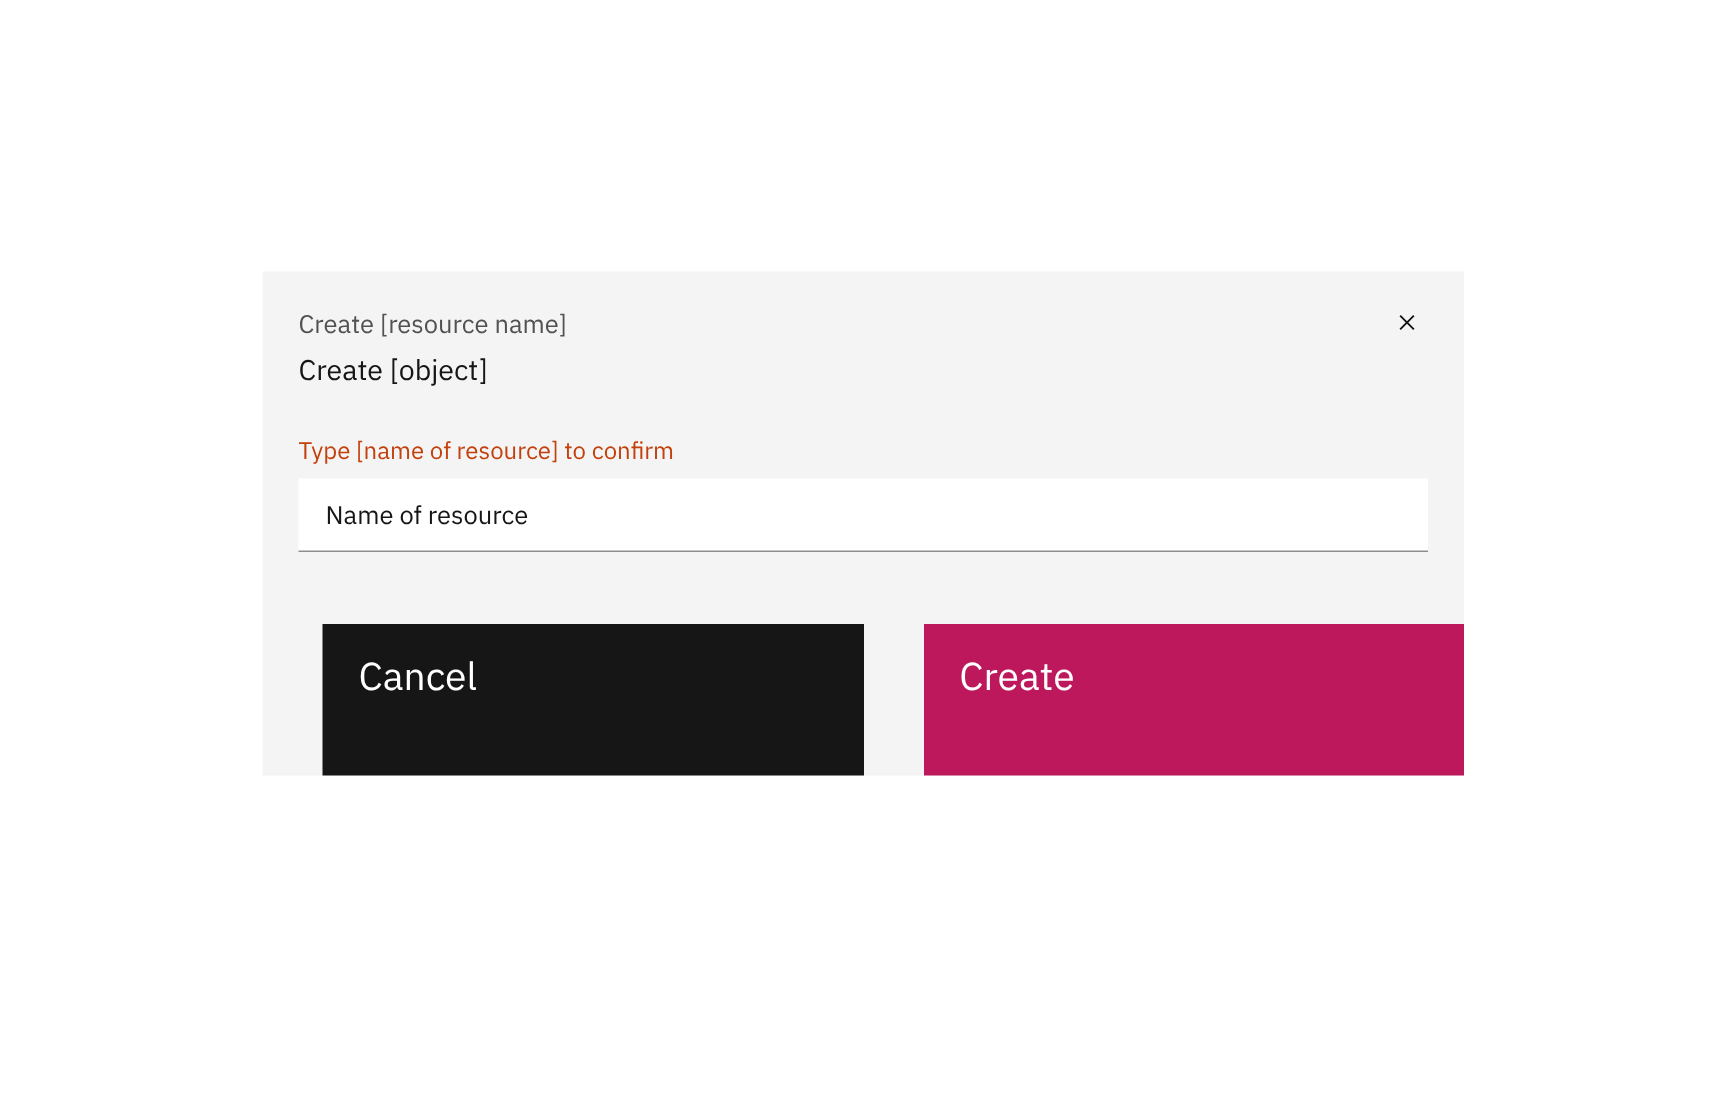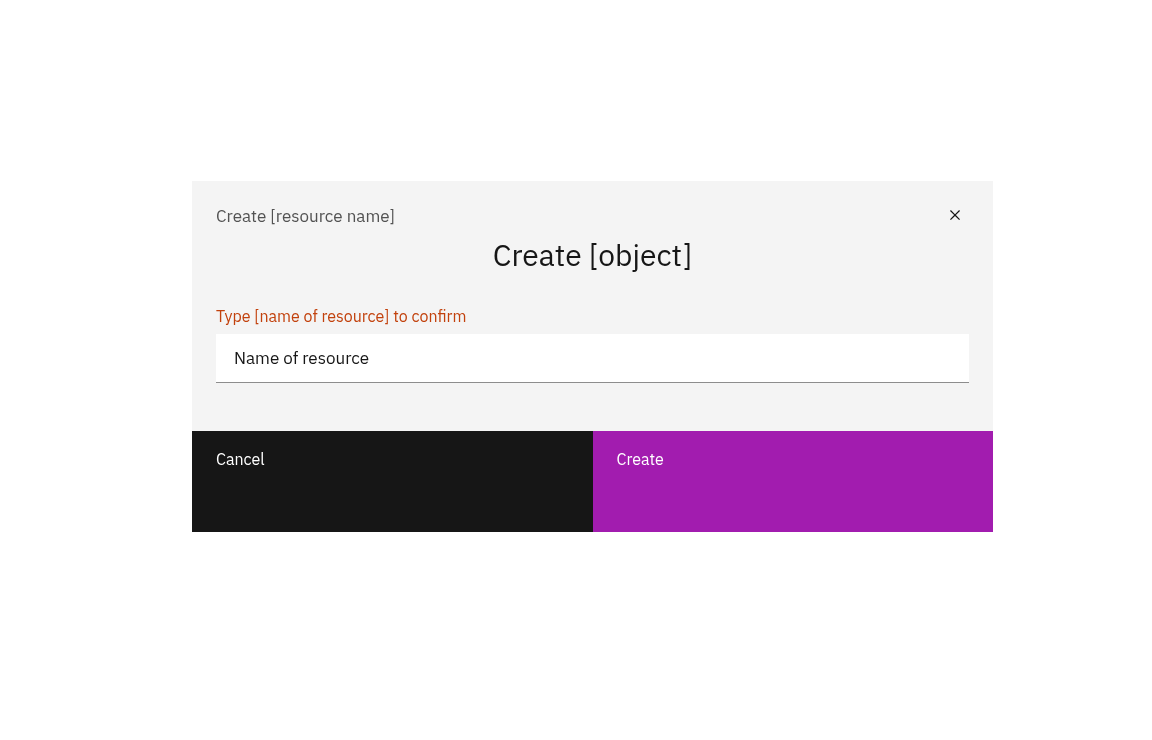--- a/index.html
+++ b/index.html
@@ -9,43 +9,42 @@
     }
     body {
       font-family: 'IBM Plex Sans', -apple-system, BlinkMacSystemFont, 'Segoe UI', Helvetica, Arial, sans-serif;
       background: #ffffff;
       width: 1152px;
       height: 740px;
       position: relative;
     }
     .modal {
       position: absolute;
-      left: 192px;
+      left: 175px;
       top: 181px;
       width: 801px;
       background: #f4f4f4;
       display: flex;
       flex-direction: column;
     }
     .modal-header {
       padding: 24px 24px 0 24px;
       position: relative;
     }
     .modal-subheading {
       font-size: 17px;
       color: #525252;
       font-weight: 400;
       margin-bottom: 8px;
     }
     .modal-heading {
-      font-size: 30px;
+      font-size: 19px;
       color: #161616;
       font-weight: 400;
       margin-bottom: 32px;
-      text-align: center;
     }
     .close-button {
       position: absolute;
       top: 18px;
       right: 22px;
       width: 32px;
       height: 32px;
       background: transparent;
       border: none;
       cursor: pointer;
@@ -83,35 +82,36 @@
       color: #161616;
     }
     .modal-footer {
       display: flex;
       width: 100%;
     }
     .modal-button {
       flex: 1;
       height: 101px;
       border: none;
-      font-size: 16px;
+      font-size: 26px;
       font-family: inherit;
       font-weight: 400;
       cursor: pointer;
       text-align: left;
       padding: 18px 24px 0 24px;
       display: flex;
       align-items: flex-start;
+      margin-left: 40px;
     }
     .cancel-button {
       background: #161616;
       color: #ffffff;
     }
     .create-button {
-      background: #a21caf;
+      background: #be185d;
       color: #ffffff;
     }
   </style>
 </head>
 <body>
 
 <div class="modal">
   <div class="modal-header">
     <div class="modal-subheading">Create [resource name]</div>
     <h2 class="modal-heading">Create [object]</h2>

